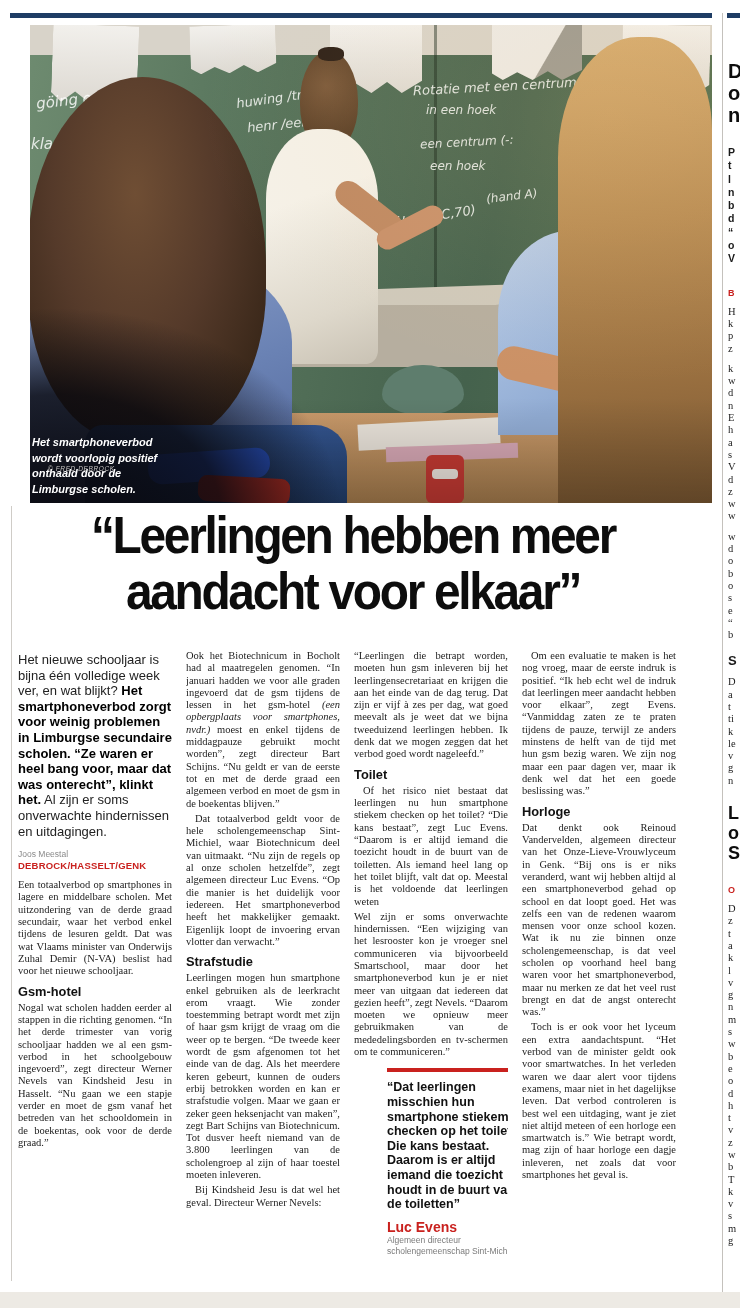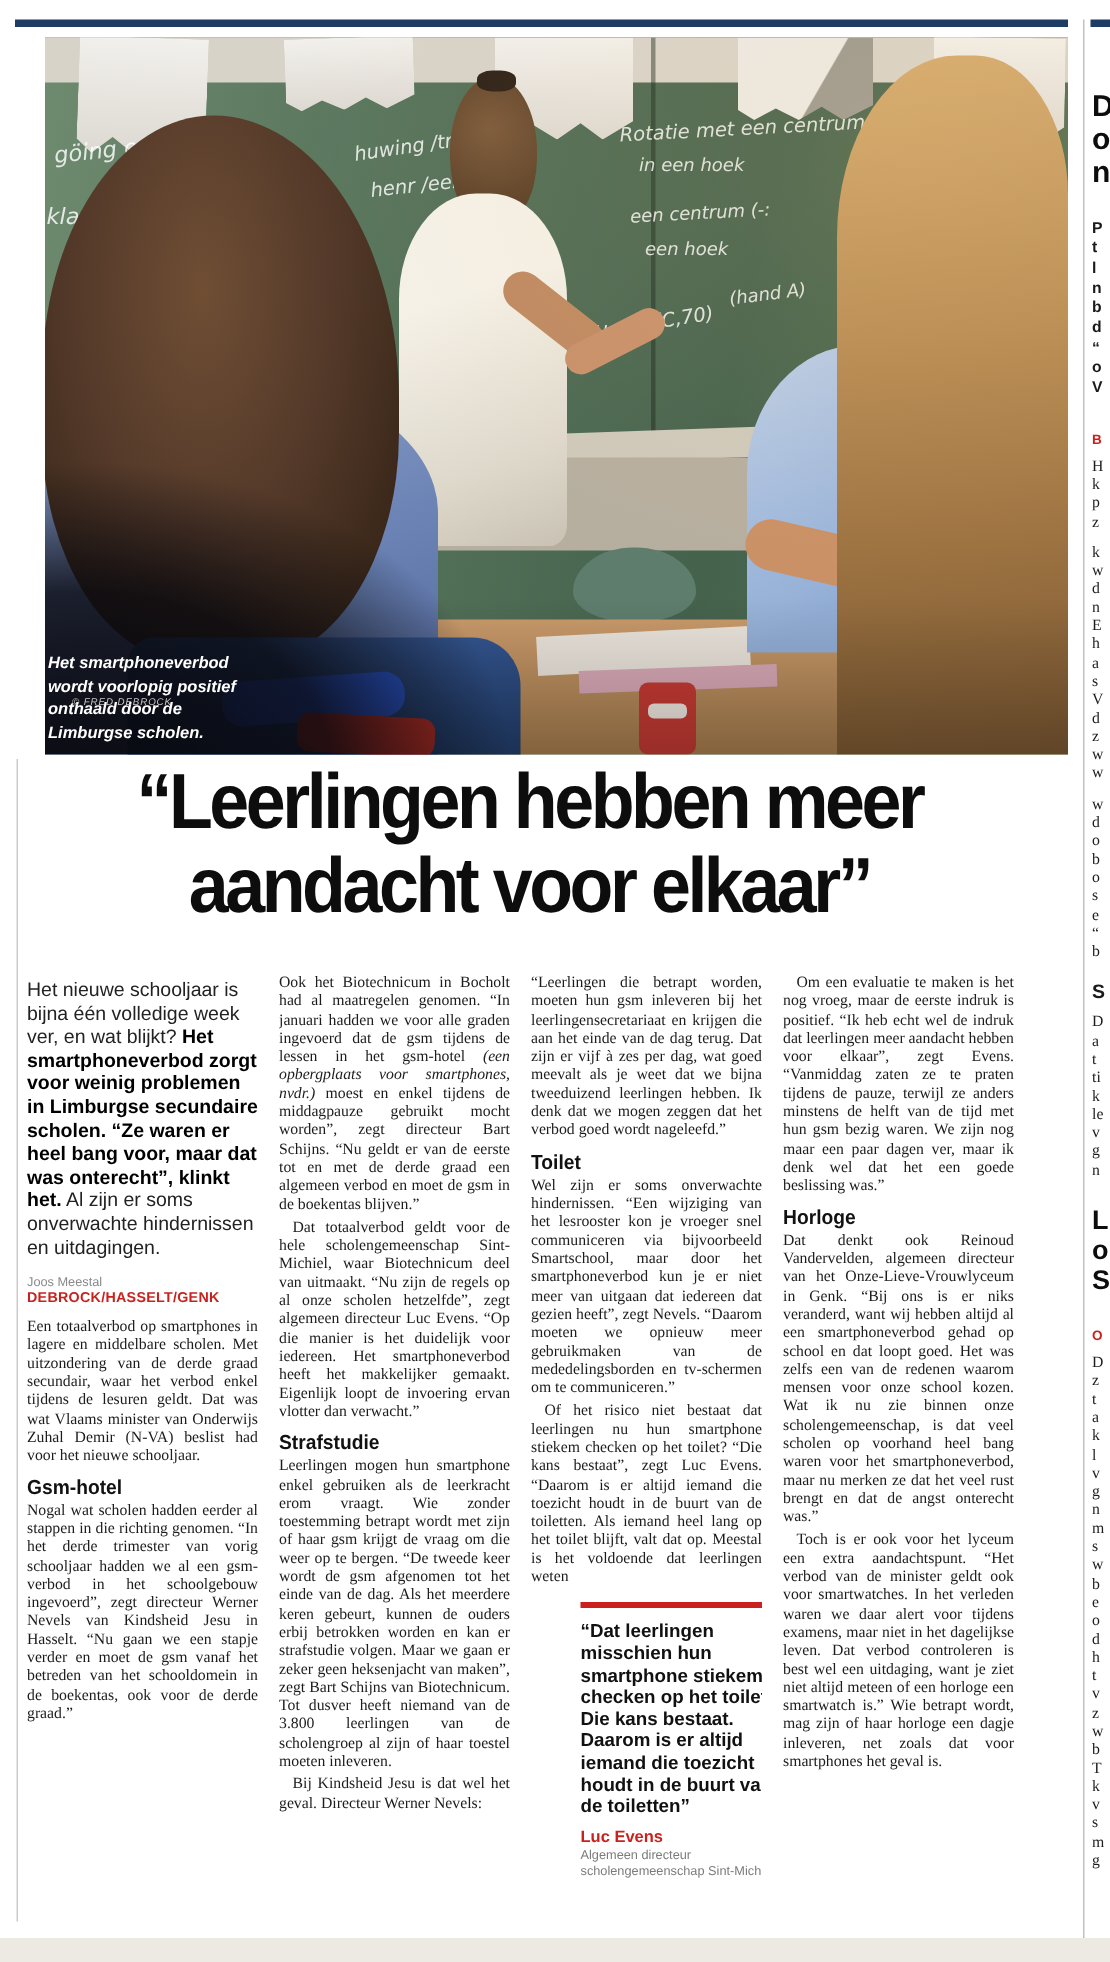--- a/index.html
+++ b/index.html
@@ -94,21 +94,21 @@
   .col p.body.ind{text-indent:9px;}
   .col .nvdr{font-style:italic;}
   .sub{margin:7px 0 3px;font-size:13.5px;font-weight:700;line-height:1.05;color:#111;
        transform:scaleX(.95);transform-origin:0 50%;}
   .intro{margin:2px 0 0;font-size:13px;line-height:15.6px;color:#222;}
   .intro b{color:#000;}
   .byline{margin-top:10px;font-size:8.5px;color:#8a8a8a;}
   .dateline{margin:1px 0 8px;font-size:9.5px;font-weight:700;color:#c9211e;letter-spacing:.2px;}
   .pullquote{margin:10px 0 0 33px;width:140px;border-top:4px solid #c9211e;padding-top:8px;}
   .pq-text{margin:0;font-size:12.5px;line-height:14.6px;font-weight:700;color:#111;}
-  .pq-name{margin-top:7px;font-size:11px;font-weight:700;color:#c9211e;}
+  .pq-name{margin-top:7px;font-size:14px;font-weight:700;color:#c9211e;}
   .pq-role{font-size:8.5px;line-height:1.3;color:#7b7b7b;white-space:pre-line;}
 
   
   .siderail{position:absolute;left:728px;top:60px;width:40px;}
   .siderail div{white-space:pre-line;}
   .sd-h1{font-weight:700;font-size:20px;line-height:22px;color:#0d0d0d;}
   .sd-lead{margin-top:20px;font-weight:700;font-size:10.5px;line-height:13.3px;}
   .sd-tag{margin-top:22px;font-weight:700;font-size:9px;color:#c9211e;}
   .sd-body{margin-top:8px;font-family:"Liberation Serif",serif;font-size:10.5px;line-height:12.3px;color:#1c1c1c;}
   .sd-sub{margin-top:12px;font-weight:700;font-size:13px;}
@@ -192,22 +192,22 @@
       <p class="body"><span>Ook het Biotechnicum in Bocholt had al maatregelen genomen. “In januari hadden we voor alle graden ingevoerd dat de gsm tijdens de lessen in het gsm-hotel </span><span class="nvdr">(een opbergplaats voor smartphones, nvdr.)</span><span> moest en enkel tijdens de middagpauze gebruikt mocht worden”, zegt directeur Bart Schijns. “Nu geldt er van de eerste tot en met de derde graad een algemeen verbod en moet de gsm in de boekentas blijven.”</span></p>
       <p class="body ind">Dat totaalverbod geldt voor de hele scholengemeenschap Sint-Michiel, waar Biotechnicum deel van uitmaakt. “Nu zijn de regels op al onze scholen hetzelfde”, zegt algemeen directeur Luc Evens. “Op die manier is het duidelijk voor iedereen. Het smartphoneverbod heeft het makkelijker gemaakt. Eigenlijk loopt de invoering ervan vlotter dan verwacht.”</p>
       <h2 class="sub">Strafstudie</h2>
       <p class="body">Leerlingen mogen hun smartphone enkel gebruiken als de leerkracht erom vraagt. Wie zonder toestemming betrapt wordt met zijn of haar gsm krijgt de vraag om die weer op te bergen. “De tweede keer wordt de gsm afgenomen tot het einde van de dag. Als het meerdere keren gebeurt, kunnen de ouders erbij betrokken worden en kan er strafstudie volgen. Maar we gaan er zeker geen heksenjacht van maken”, zegt Bart Schijns van Biotechnicum. Tot dusver heeft niemand van de 3.800 leerlingen van de scholengroep al zijn of haar toestel moeten inleveren.</p>
       <p class="body ind">Bij Kindsheid Jesu is dat wel het geval. Directeur Werner Nevels:</p>
     </div>
 
     <div class="col">
       <p class="body">“Leerlingen die betrapt worden, moeten hun gsm inleveren bij het leerlingensecretariaat en krijgen die aan het einde van de dag terug. Dat zijn er vijf à zes per dag, wat goed meevalt als je weet dat we bijna tweeduizend leerlingen hebben. Ik denk dat we mogen zeggen dat het verbod goed wordt nageleefd.”</p>
       <h2 class="sub">Toilet</h2>
+      <p class="body ind">Of het risico niet bestaat dat leerlingen nu hun smartphone stiekem checken op het toilet? “Die kans bestaat”, zegt Luc Evens. “Daarom is er altijd iemand die toezicht houdt in de buurt van de toiletten. Als iemand heel lang op het toilet blijft, valt dat op. Meestal is het voldoende dat leerlingen weten</p>
       <p class="body">Wel zijn er soms onverwachte hindernissen. “Een wijziging van het lesrooster kon je vroeger snel communiceren via bijvoorbeeld Smartschool, maar door het smartphoneverbod kun je er niet meer van uitgaan dat iedereen dat gezien heeft”, zegt Nevels. “Daarom moeten we opnieuw meer gebruikmaken van de mededelingsborden en tv-schermen om te communiceren.”</p>
-      <p class="body ind">Of het risico niet bestaat dat leerlingen nu hun smartphone stiekem checken op het toilet? “Die kans bestaat”, zegt Luc Evens. “Daarom is er altijd iemand die toezicht houdt in de buurt van de toiletten. Als iemand heel lang op het toilet blijft, valt dat op. Meestal is het voldoende dat leerlingen weten</p>
       <div class="pullquote">
         <p class="pq-text">“Dat leerlingen misschien hun smartphone stiekem checken op het toilet? Die kans bestaat. Daarom is er altijd iemand die toezicht houdt in de buurt van de toiletten”</p>
         <div class="pq-name">Luc Evens</div>
         <div class="pq-role">Algemeen directeur
 scholengemeenschap Sint-Michiel</div>
       </div>
     </div>
 
     <div class="col">
       <p class="body ind">Om een evaluatie te maken is het nog vroeg, maar de eerste indruk is positief. “Ik heb echt wel de indruk dat leerlingen meer aandacht hebben voor elkaar”, zegt Evens. “Vanmiddag zaten ze te praten tijdens de pauze, terwijl ze anders minstens de helft van de tijd met hun gsm bezig waren. We zijn nog maar een paar dagen ver, maar ik denk wel dat het een goede beslissing was.”</p>

